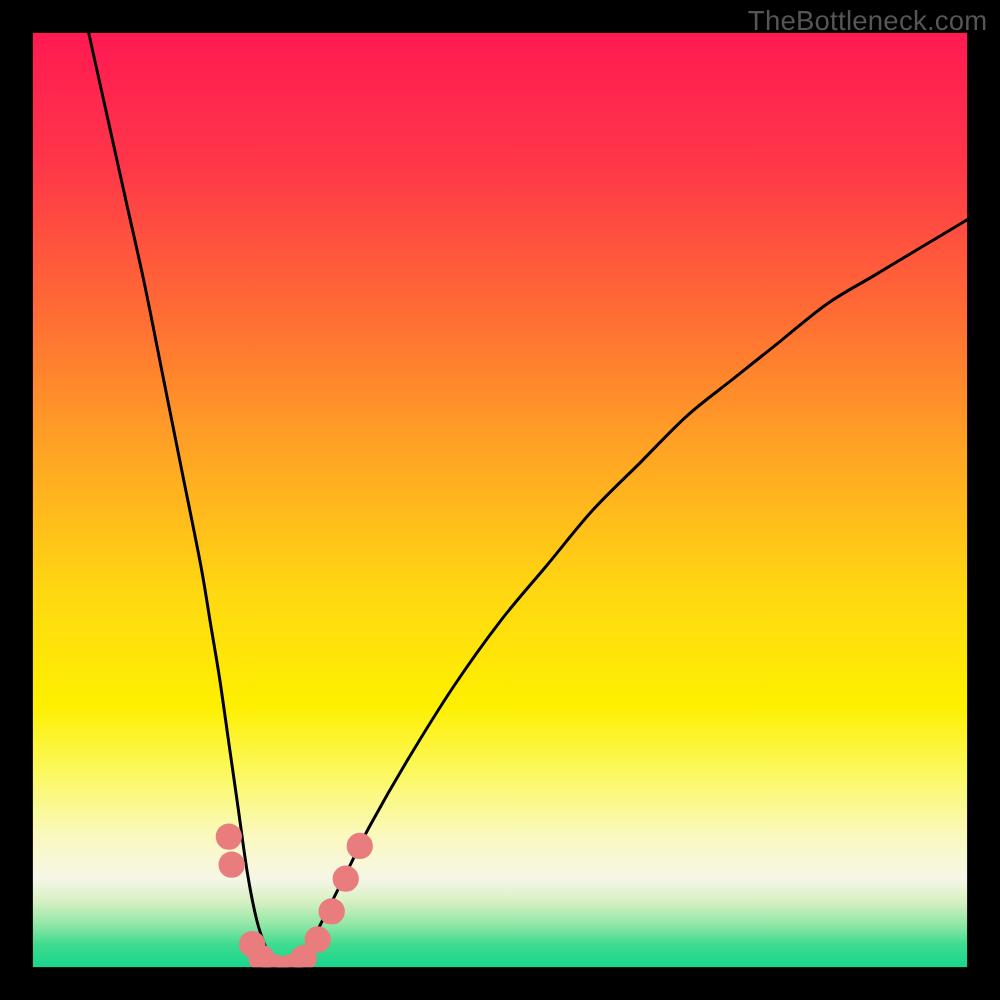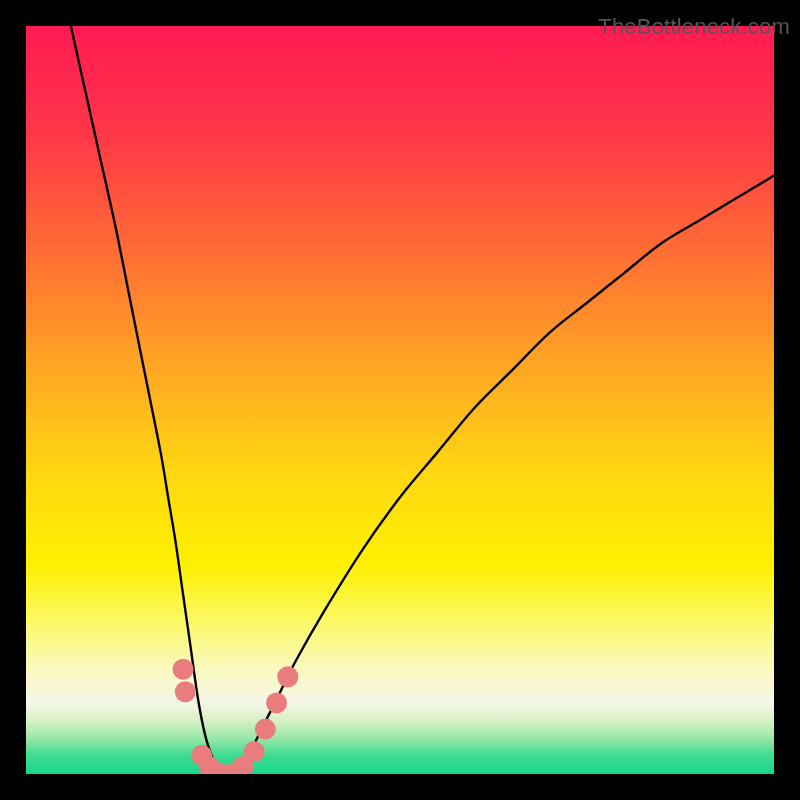--- a/index.html
+++ b/index.html
@@ -28,21 +28,20 @@
   }
   .watermark {
     position: absolute;
     top: 4px;
     right: 10px;
     font-family: Arial, Helvetica, sans-serif;
     font-size: 22px;
     color: #565656;
     font-weight: 400;
     letter-spacing: 0.2px;
-    margin-top: 10px;
   }
 </style>
 </head>
 <body>
 
 <div class="frame">
   <div class="plot-area">
     <svg class="gradient-bg" viewBox="0 0 748 748" preserveAspectRatio="none">
       <defs>
         <linearGradient id="bg-grad" x1="0" y1="0" x2="0" y2="1">

